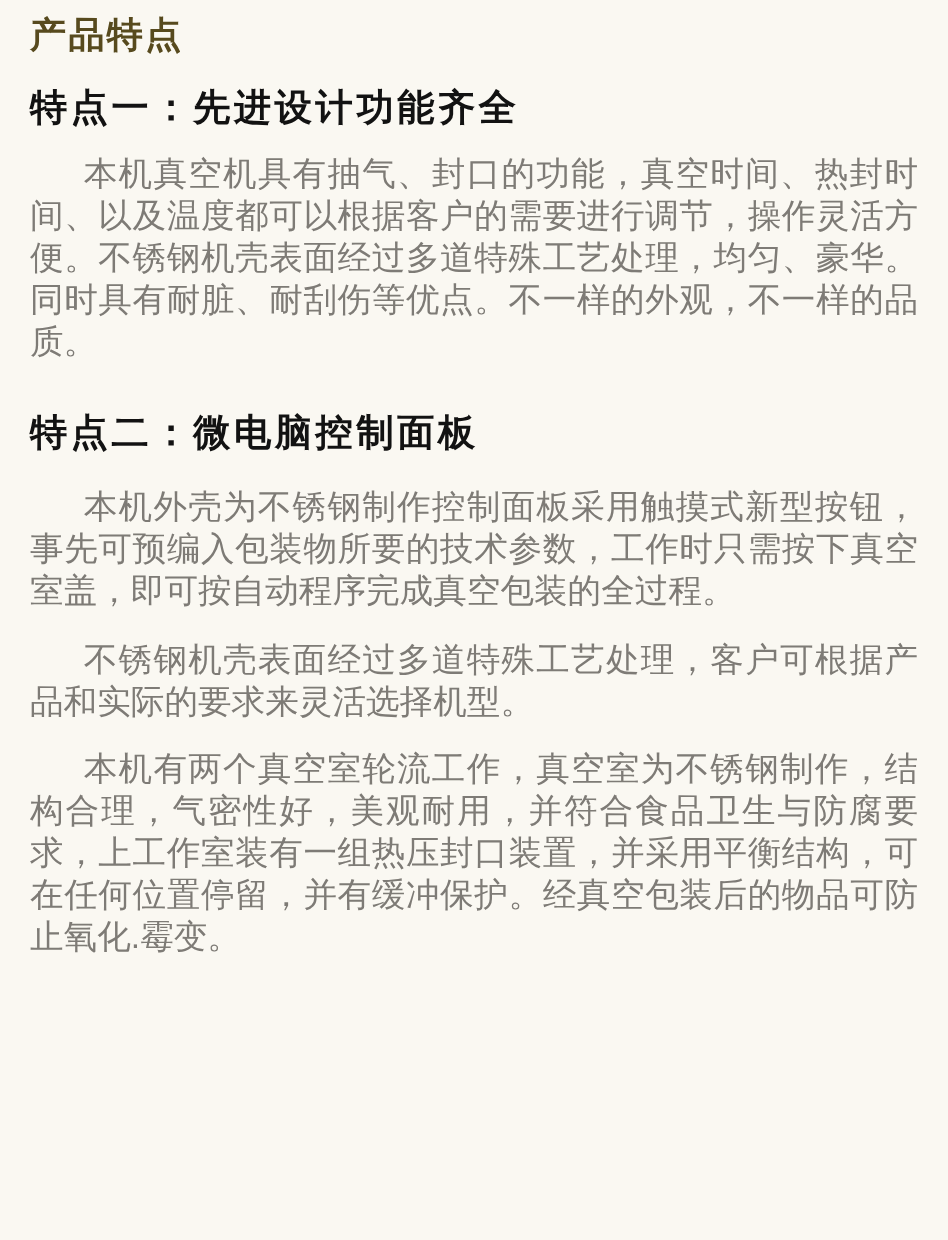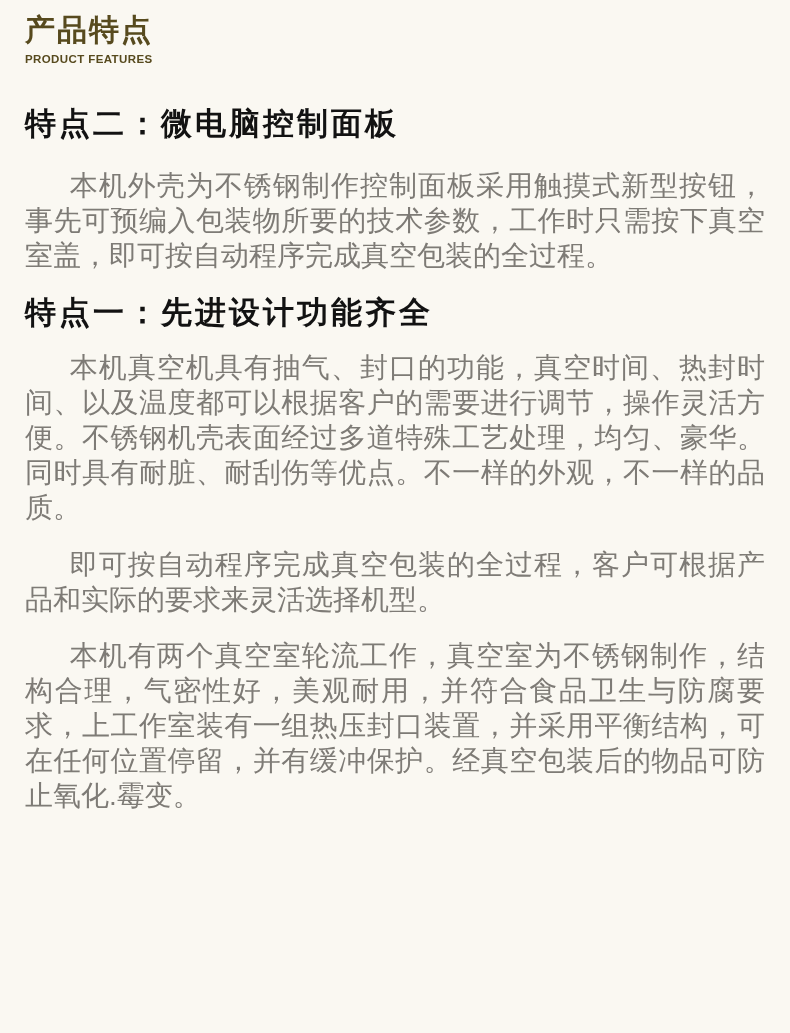--- a/index.html
+++ b/index.html
@@ -57,34 +57,33 @@
   .sec4 .section-heading { margin-top: 37px; }
   .sec4 .section-body   { margin-top: 21px; }
 </style>
 </head>
 <body>
 
 <div class="page">
 
   <div class="header">
     <div class="title">产品特点</div>
-    <div class="subtitle">PRODUCT FEATURES</div>
+  </div>
+
+  <div class="section sec1">
+    <div class="section-heading">特点一：先进设计功能齐全</div>
+    <p class="section-body">本机真空机具有抽气、封口的功能，真空时间、热封时间、以及温度都可以根据客户的需要进行调节，操作灵活方便。不锈钢机壳表面经过多道特殊工艺处理，均匀、豪华。同时具有耐脏、耐刮伤等优点。不一样的外观，不一样的品质。</p>
   </div>
 
   <div class="section sec2">
     <div class="section-heading">特点二：微电脑控制面板</div>
     <p class="section-body">本机外壳为不锈钢制作控制面板采用触摸式新型按钮，事先可预编入包装物所要的技术参数，工作时只需按下真空室盖，即可按自动程序完成真空包装的全过程。</p>
   </div>
 
-  <div class="section sec1">
-    <div class="section-heading">特点一：先进设计功能齐全</div>
-    <p class="section-body">本机真空机具有抽气、封口的功能，真空时间、热封时间、以及温度都可以根据客户的需要进行调节，操作灵活方便。不锈钢机壳表面经过多道特殊工艺处理，均匀、豪华。同时具有耐脏、耐刮伤等优点。不一样的外观，不一样的品质。</p>
-  </div>
-
   <div class="section sec3">
-    <p class="section-body">即可按自动程序完成真空包装的全过程，客户可根据产品和实际的要求来灵活选择机型。</p>
+    <p class="section-body">不锈钢机壳表面经过多道特殊工艺处理，客户可根据产品和实际的要求来灵活选择机型。</p>
   </div>
 
   <div class="section sec4">
     <p class="section-body">本机有两个真空室轮流工作，真空室为不锈钢制作，结构合理，气密性好，美观耐用，并符合食品卫生与防腐要求，上工作室装有一组热压封口装置，并采用平衡结构，可在任何位置停留，并有缓冲保护。经真空包装后的物品可防止氧化.霉变。</p>
   </div>
 
 </div>
 
 </body></html>

